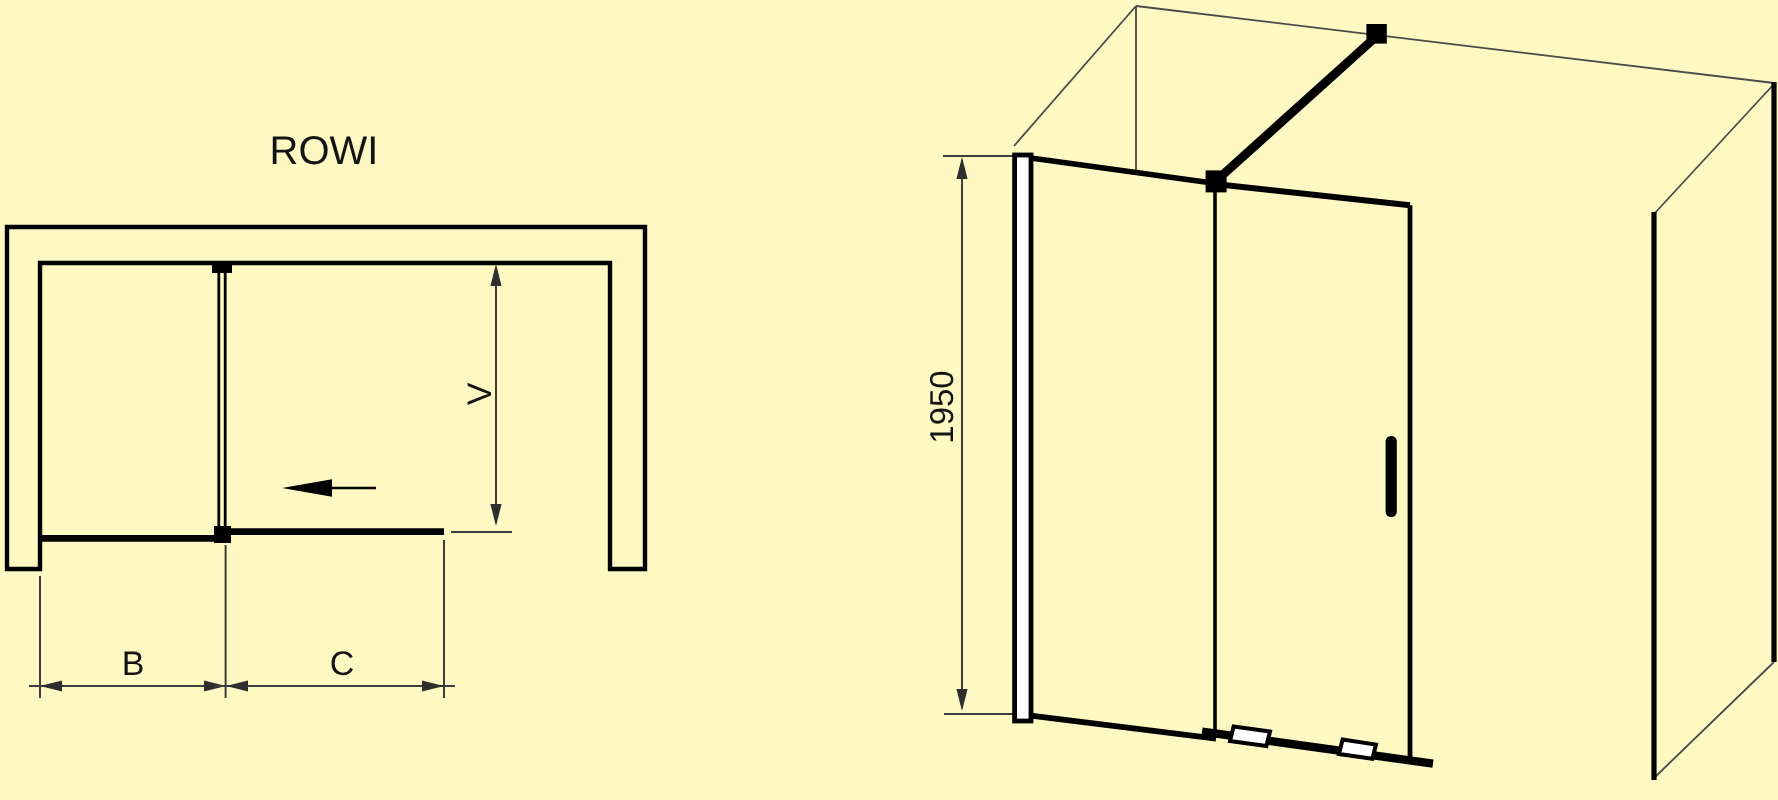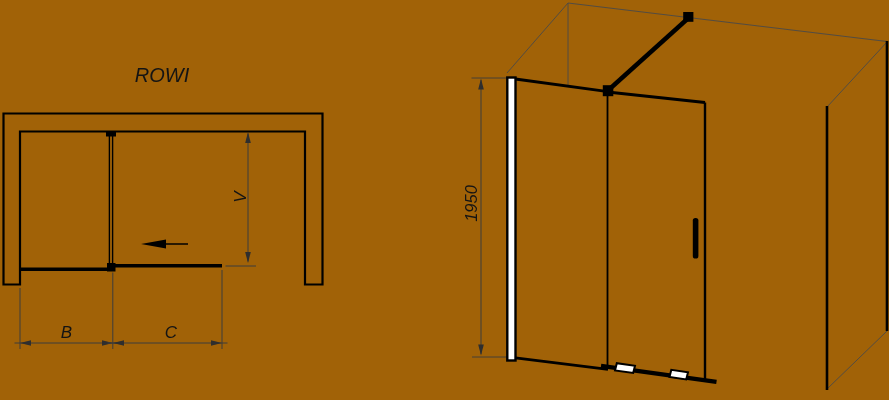--- a/index.html
+++ b/index.html
@@ -5,23 +5,22 @@
   html, body {
     margin: 0;
     padding: 0;
     background: #ffffff;
     font-family: "Liberation Sans", sans-serif;
   }
   .stage {
     position: relative;
     width: 889px;
     height: 400px;
-    background: #a16207;
+    background: #fef9c3;
     overflow: hidden;
-    font-style: italic;
   }
   svg { display: block; }
   .ink   { stroke: #000000; fill: none; }
   .thin  { stroke: #4a4a4a; fill: none; }
   .dim   { stroke: #3d3d3d; fill: none; }
   .dimfill { fill: #2e2e2e; stroke: none; }
   .blackfill { fill: #000000; stroke: none; }
   .whitefill { fill: #ffffff; }
   text {
     fill: #141414;

